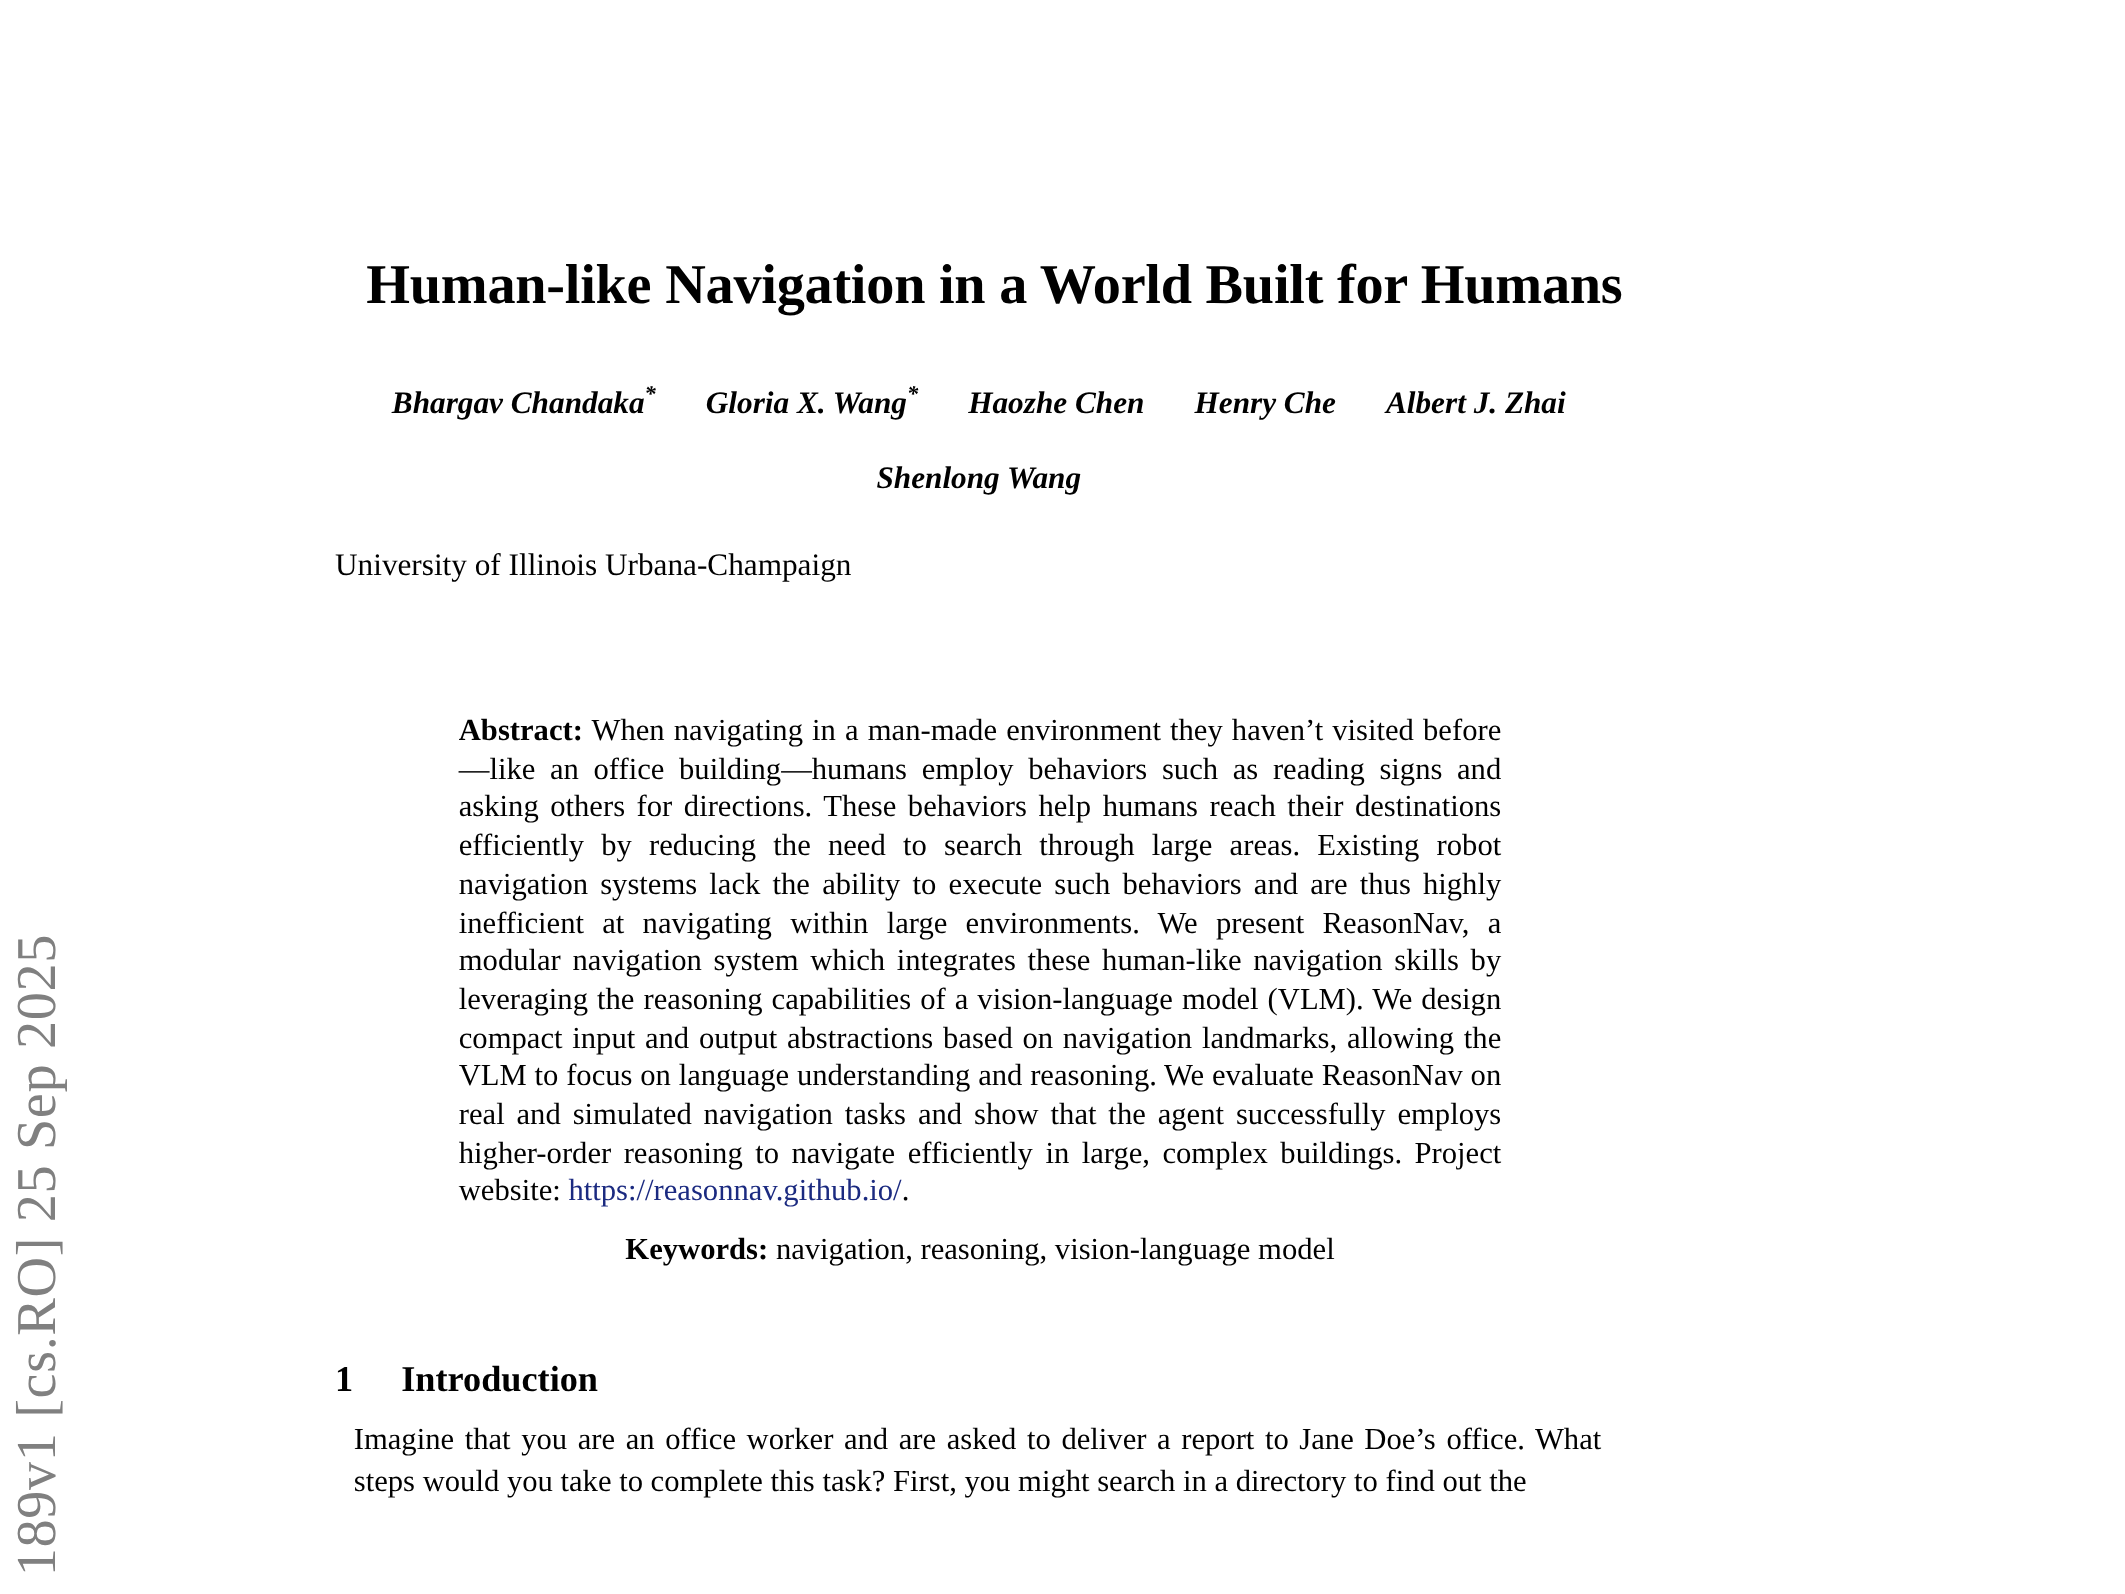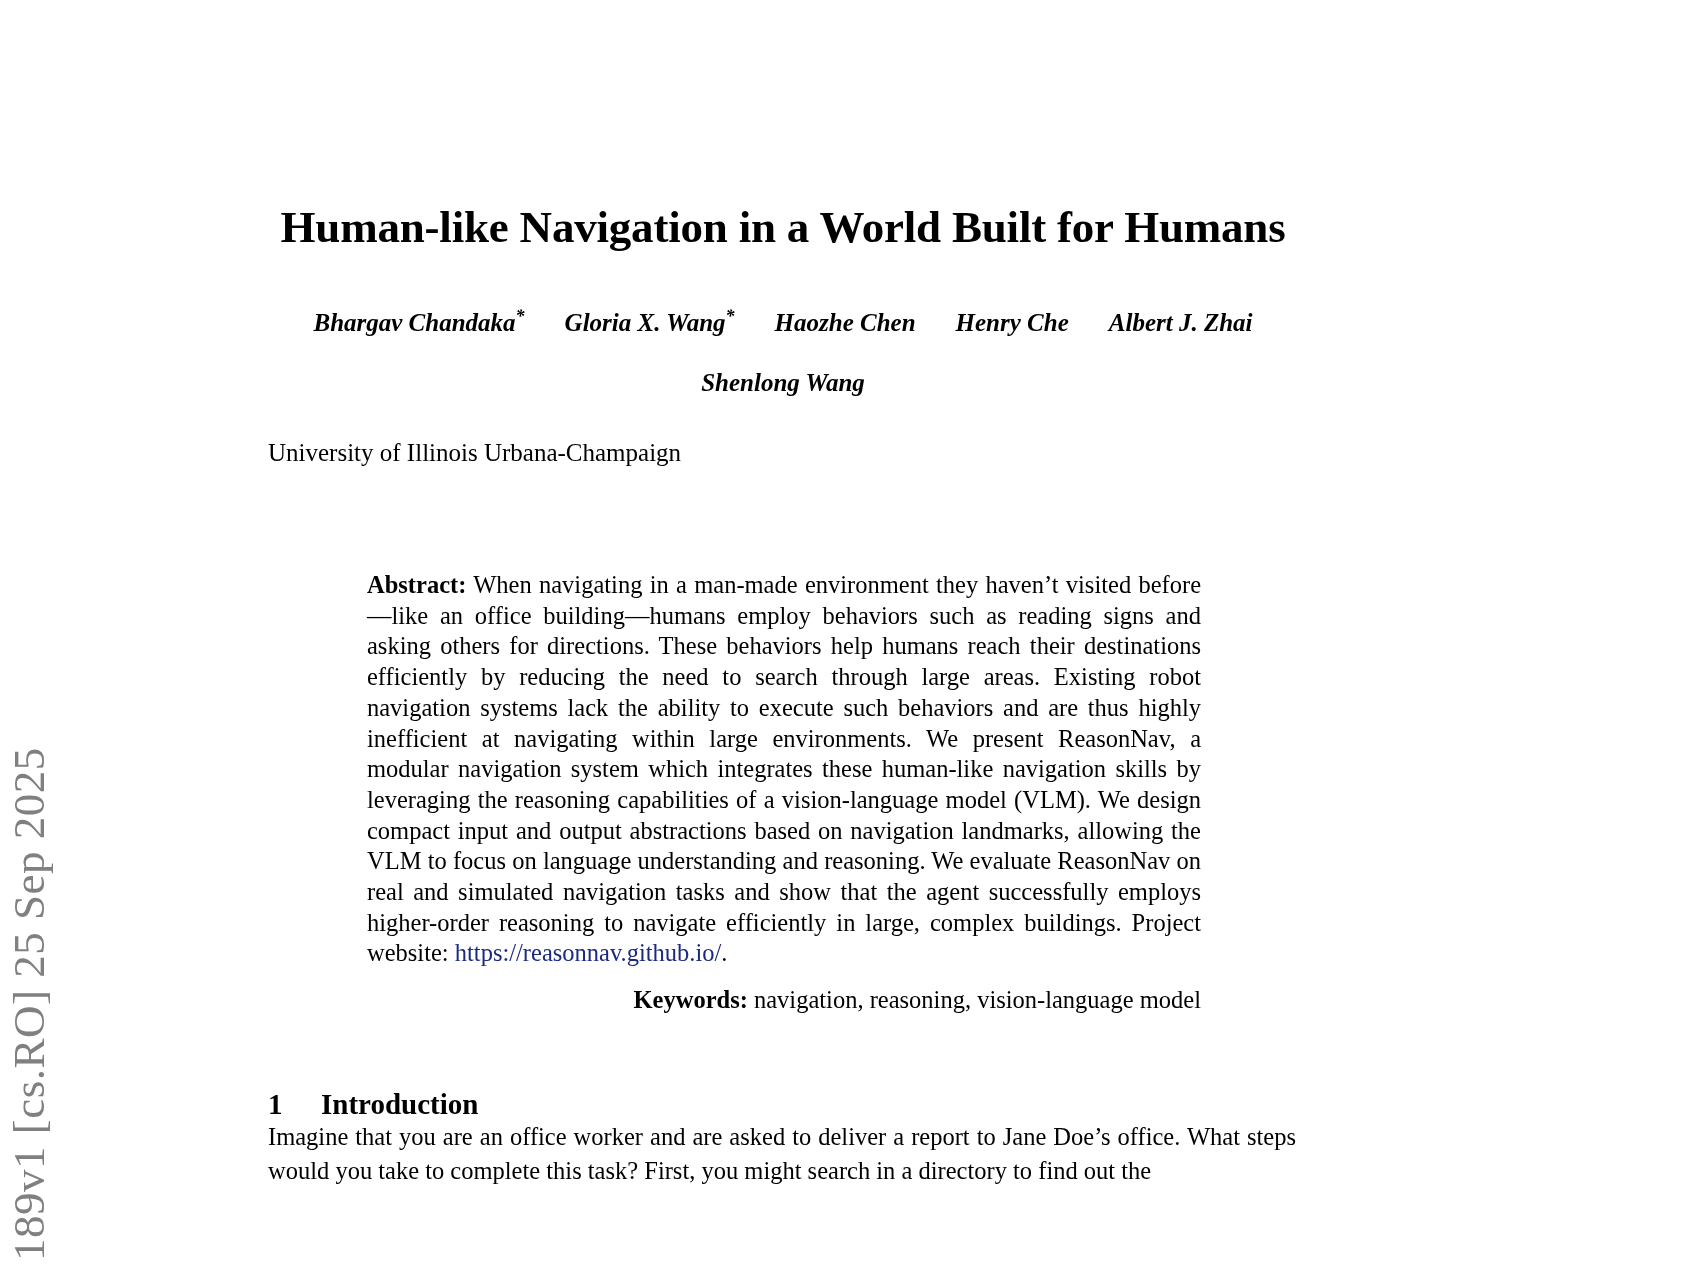--- a/index.html
+++ b/index.html
@@ -53,21 +53,21 @@
 
   .content-col {
     position: absolute;
     left: 268px;
     width: 1030px;
   }
 
   
   #title-block {
     top: 202px;
-    text-align: center;
+    text-align: right;
   }
   #paper-title {
     font-size: 45px;
     font-weight: bold;
     line-height: 1.12;
     letter-spacing: -0.2px;
     margin: 0;
   }
 
   
@@ -134,21 +134,21 @@
   
   #keywords-block {
     top: 985px;
     left: 367px;
     width: 834px;
   }
   #keywords-paragraph {
     font-size: 24.5px;
     line-height: 30.7px;
     margin: 0;
-    text-align: right;
+    text-align: center;
   }
 
   
   #section-block {
     top: 1054px;
     left: 268px;
     width: 1030px;
     margin-top: 33px;
   }
   #section-heading {
@@ -166,21 +166,21 @@
   #intro-block {
     top: 1120px;
     left: 268px;
     width: 1028px;
   }
   #intro-paragraph {
     font-size: 24.5px;
     line-height: 34px;
     text-align: justify;
     text-justify: inter-word;
-    margin: 0;
+    margin: 15px;
   }
 </style>
 </head>
 <body>
 
 <div id="arxiv-stamp">
   <span class="stamp-text">189v1  [cs.RO]  25 Sep 2025</span>
 </div>
 
 <div id="page">

